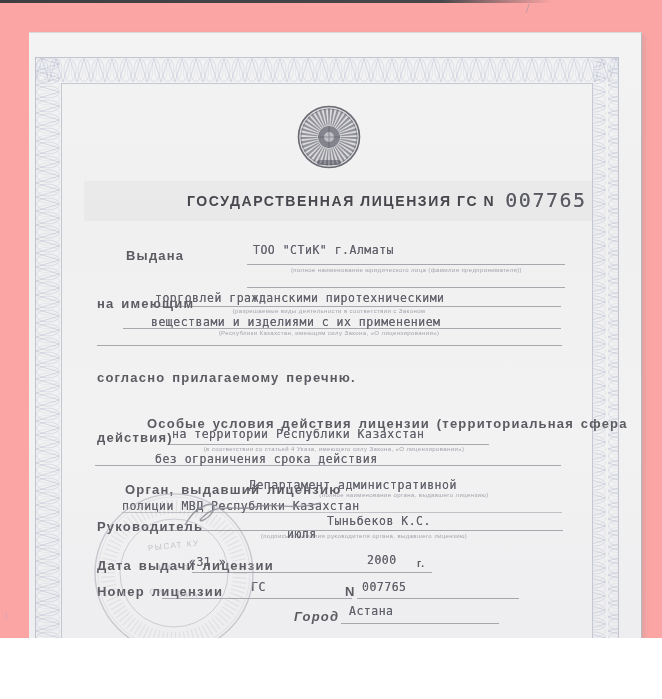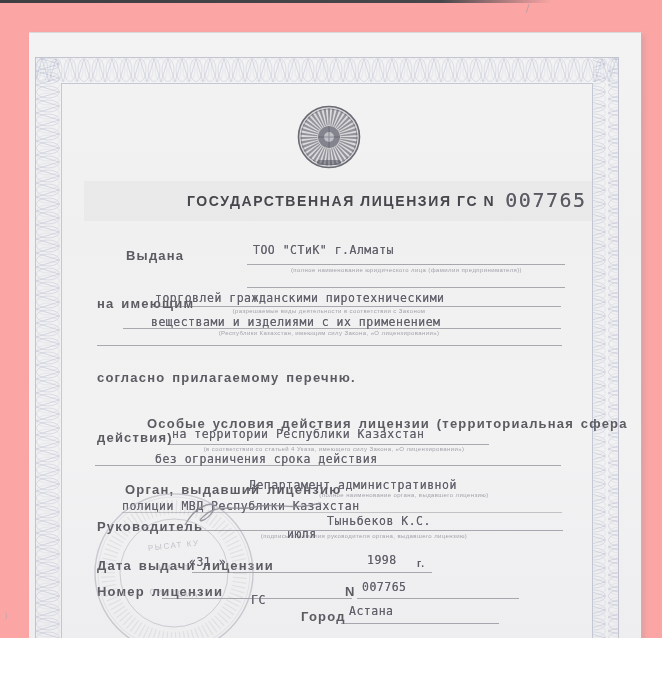--- a/index.html
+++ b/index.html
@@ -46,24 +46,24 @@
   .r4l1{left:118px;top:383px;} .r4l2{left:68px;top:397px;}  .r4v1{left:143px;top:394px;}
   .l4a{left:140px;top:411px;width:320px;} .c4{left:150px;top:413px;width:310px;}
   .r4v2{left:126px;top:419px;} .l4b{left:66px;top:432px;width:466px;}
   .r5l{left:96px;top:449px;}   .r5v1{left:220px;top:445px;}
   .c5{left:255px;top:459px;width:240px;}  .r5v2{left:93px;top:466px;}
   .l5{left:93px;top:479px;width:440px;border-top-color:rgba(108,108,118,.35);}
   .r6l{left:68px;top:486px;}   .r6v{left:298px;top:481px;}
   .l6{left:118px;top:497px;width:416px;}  .c6{left:170px;top:500px;width:330px;}
   .r7l{left:68px;top:525px;}   .r7d{left:160px;top:522px;} .r7m{left:222px;top:494px;margin-left:36px;}
   .l7{left:163px;top:539px;width:240px;}  .r7y{left:338px;top:520px;} .r7g{left:388px;top:525px;font-size:10px;}
-  .r8l{left:68px;top:551px;}   .r8s{left:222px;top:560px;}
+  .r8l{left:68px;top:551px;}   .r8s{left:222px;top:547px;}
   .l8a{left:133px;top:565px;width:190px;} .r8n{left:316px;top:551px;}
   .r8v{left:333px;top:547px;}  .l8b{left:328px;top:565px;width:162px;}
-  .r9l{left:272px;top:576px;}  .r9v{left:320px;top:571px;}
+  .r9l{left:265px;top:576px;font-style:italic;}  .r9v{left:320px;top:571px;}
   .l9{left:312px;top:590px;width:158px;}
 </style>
 </head>
 <body>
 
 <div class="screen">
   <div class="scan-edge"></div>
   <div class="speck"></div>
   <div class="speck2"></div>
 
@@ -146,21 +146,21 @@
       <path d="M6,30 C18,8 40,4 34,16 C28,26 14,30 26,20 C40,8 58,16 76,12 C96,7 112,16 142,8" fill="none" stroke="#8a8a93" stroke-width="1.4" opacity="0.85"></path>
     </svg>
     <div class="typ r6v">Тыньбеков К.С.</div>
     <div class="ln l6"></div>
     <div class="cap c6">(подпись и фамилия руководителя органа, выдавшего лицензию)</div>
 
     <div class="lbl r7l">Дата выдачи лицензии</div>
     <div class="typ r7d">«31 »</div>
     <div class="typ r7m">июля</div>
     <div class="ln l7"></div>
-    <div class="typ r7y">1998</div>
+    <div class="typ r7y">2000</div>
     <div class="lbl r7g">г.</div>
 
     <div class="lbl r8l">Номер лицензии</div>
     <div class="typ r8s">ГС</div>
     <div class="ln l8a"></div>
     <div class="lbl r8n">N</div>
     <div class="typ r8v">007765</div>
     <div class="ln l8b"></div>
 
     <div class="lbl r9l">Город</div>

